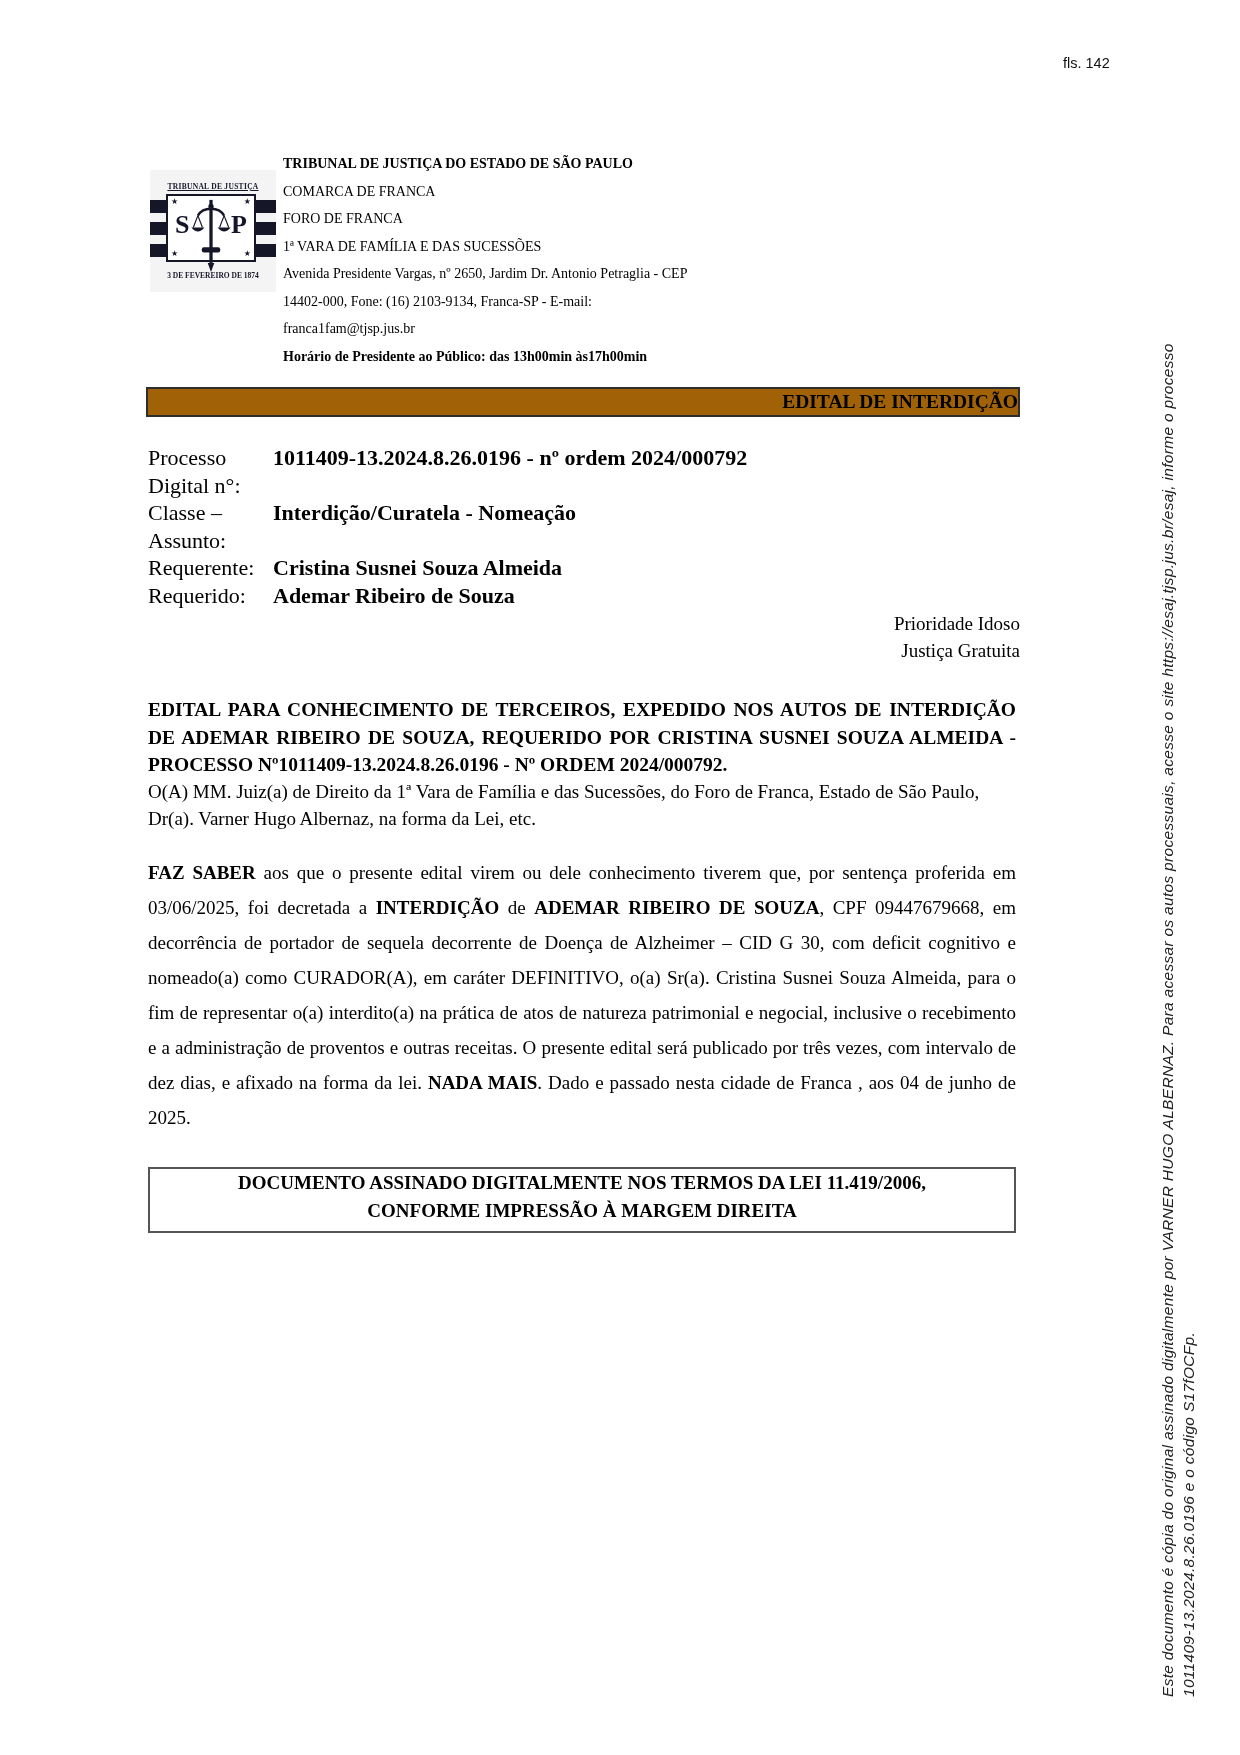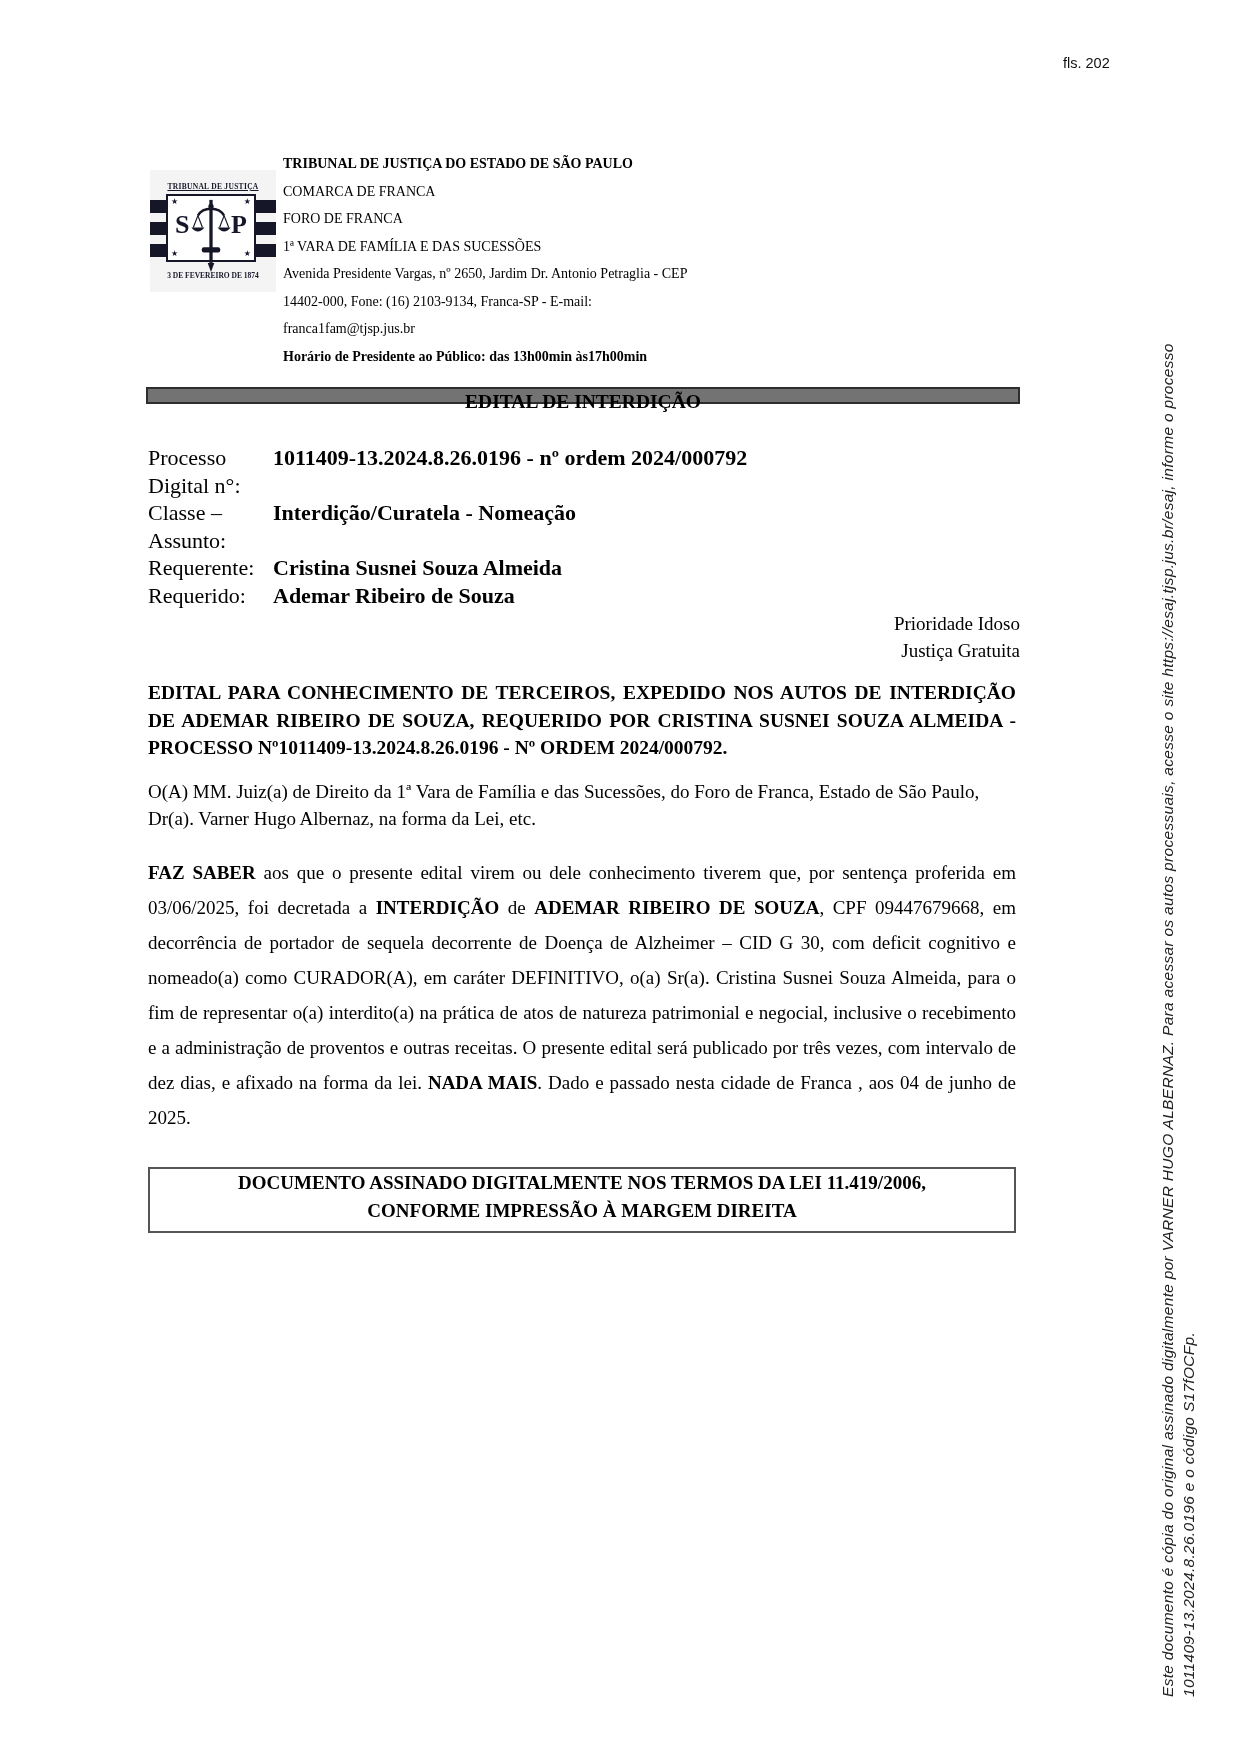--- a/index.html
+++ b/index.html
@@ -23,36 +23,36 @@
   .star.bl{left:3px;bottom:2px}.star.br{right:3px;bottom:2px}
   .slet{position:absolute;top:14px;font-size:26px;font-weight:bold;color:#161629;}
   .slet.l{left:7px}.slet.r{right:7px}
   .scales{position:absolute;left:50%;top:1px;transform:translateX(-50%);}
   .logo-year{margin-top:9px;text-align:center;font-size:7.5px;font-weight:bold;color:#161629;}
 
   .lh-text{position:absolute;left:283px;top:150px;width:740px;font-size:14px;line-height:27.5px;}
   .lh-text .b{font-weight:bold;}
 
   
-  .banner{position:absolute;left:146px;top:387px;width:874px;height:17px;box-sizing:border-box;
-          background:#737373;border:2px solid #2e2e2e;text-align:center;
+  .banner{position:absolute;left:146px;top:387px;width:874px;height:30px;box-sizing:border-box;
+          background:#a16207;border:2px solid #2e2e2e;text-align:right;
           font-weight:bold;font-size:19.5px;line-height:26px;}
 
   
   .fields{position:absolute;left:148px;top:444px;font-size:22px;line-height:27.5px;}
   .frow{display:flex;}
   .flabel{width:125px;flex:0 0 125px;}
   .fvalue{font-weight:bold;}
 
   .badges{position:absolute;left:148px;top:582px;width:872px;text-align:right;
           font-size:19px;line-height:27px;margin-top:28px;}
 
   
   .para{position:absolute;left:148px;width:868px;margin:0;font-size:19px;}
-  .p-heading{top:679px;font-weight:bold;font-size:19.5px;line-height:27.5px;text-align:justify;}
+  .p-heading{top:696px;font-weight:bold;font-size:19.5px;line-height:27.5px;text-align:justify;}
   .p-judge{top:778px;line-height:27px;}
   .p-faz{top:855px;line-height:35px;text-align:justify;}
   .b{font-weight:bold;}
 
   
   .sigbox{position:absolute;left:148px;top:1167px;width:868px;height:66px;box-sizing:border-box;
           border:2px solid #555;text-align:center;font-weight:bold;font-size:19px;
           line-height:28px;}
 
   
@@ -60,21 +60,21 @@
                transform:rotate(-90deg);transform-origin:0 0;
                font-family:"Liberation Sans",sans-serif;font-style:italic;
                font-size:15.5px;line-height:21px;letter-spacing:.3px;color:#222;
                white-space:nowrap;}
 </style>
 </head>
 <body>
 
 <div class="page">
 
-  <div class="fls">fls. 202</div>
+  <div class="fls">fls. 142</div>
 
   <div class="logo">
     <div class="logo-title">TRIBUNAL DE JUSTIÇA</div>
     <div class="logo-band">
       <div class="stripes"></div>
       <div class="shield">
         <span class="star tl">★</span>
         <span class="star tr">★</span>
         <span class="star bl">★</span>
         <span class="star br">★</span>

